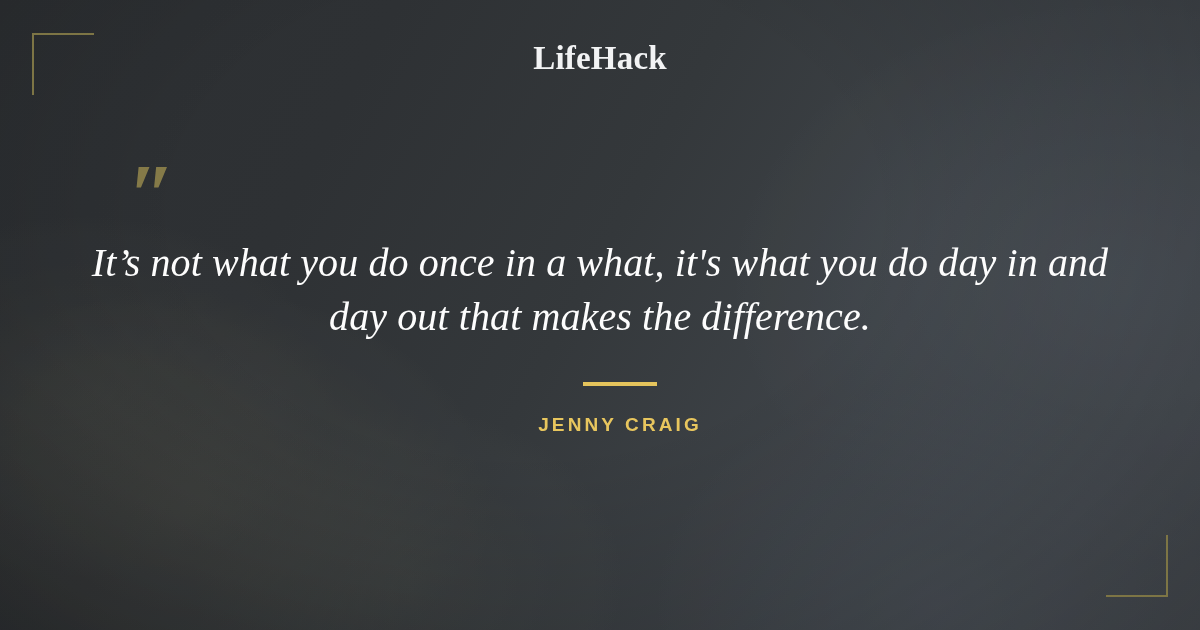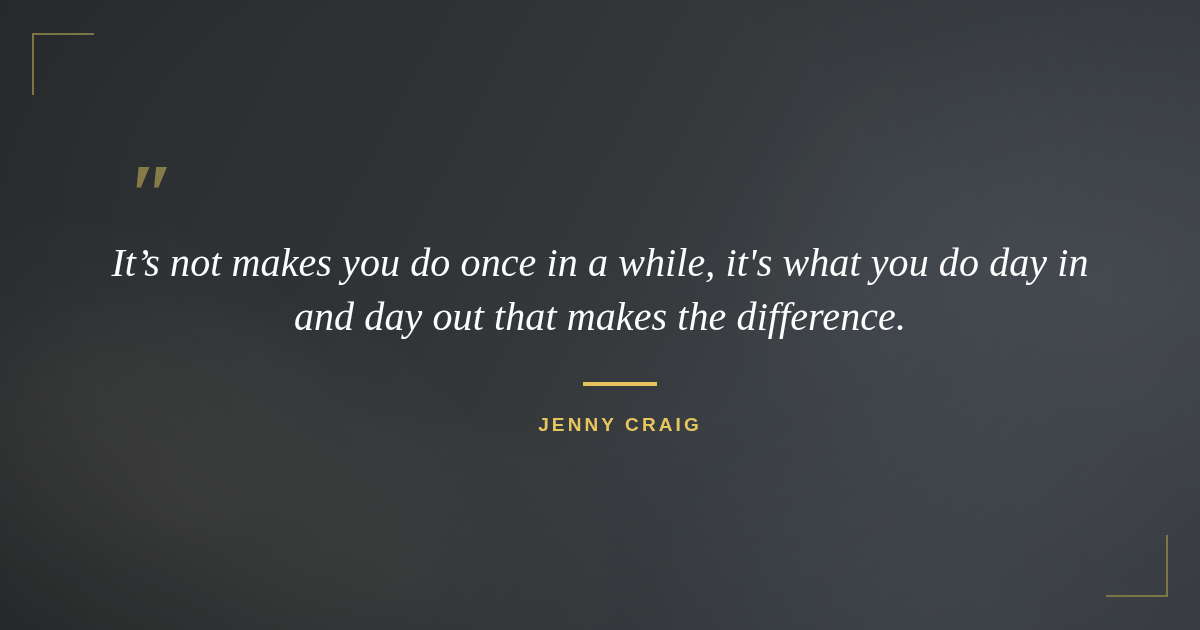--- a/index.html
+++ b/index.html
@@ -161,25 +161,26 @@
 
   <div class="bg-base"></div>
   <div class="bg-glow"></div>
   <div class="bg-vignette"></div>
 
   <div class="corner corner-tl"></div>
   <div class="corner corner-br"></div>
 
   <div class="content">
 
+    <div class="brand">LifeHack</div>
 
     <div class="quote-mark">″</div>
 
     <div class="quote-block">
-      <p class="quote-text"><span>It’s not makes you do once in a while, it's what you do day in</span> <span>and day out that makes the difference.</span></p>
+      <p class="quote-text"><span>It’s not what you do once in a what, it's what you do day in</span> <span>and day out that makes the difference.</span></p>
     </div>
 
     <div class="attribution">
       <hr class="divider">
       <div class="author">JENNY CRAIG</div>
     </div>
 
   </div>
 </div>
 

